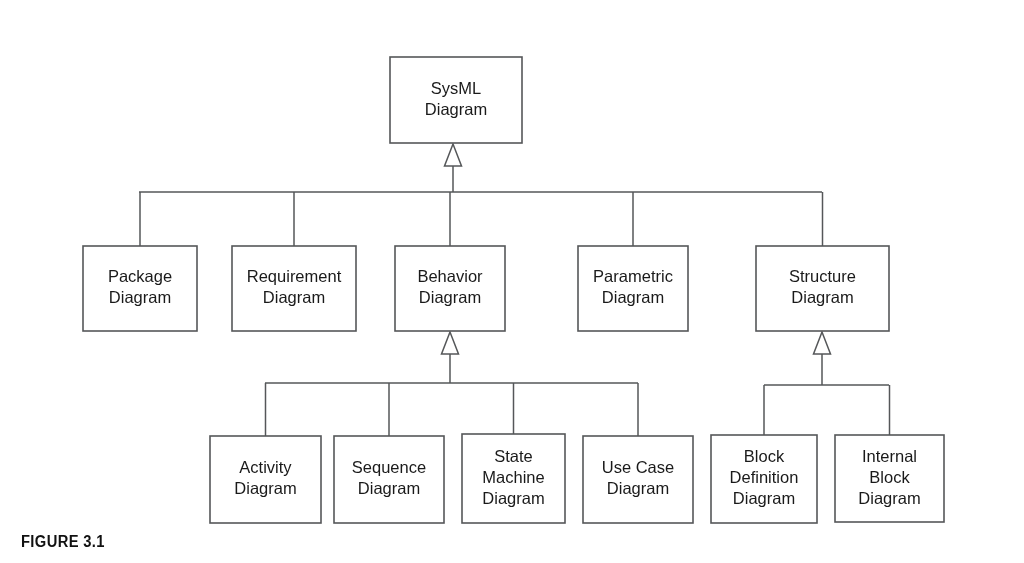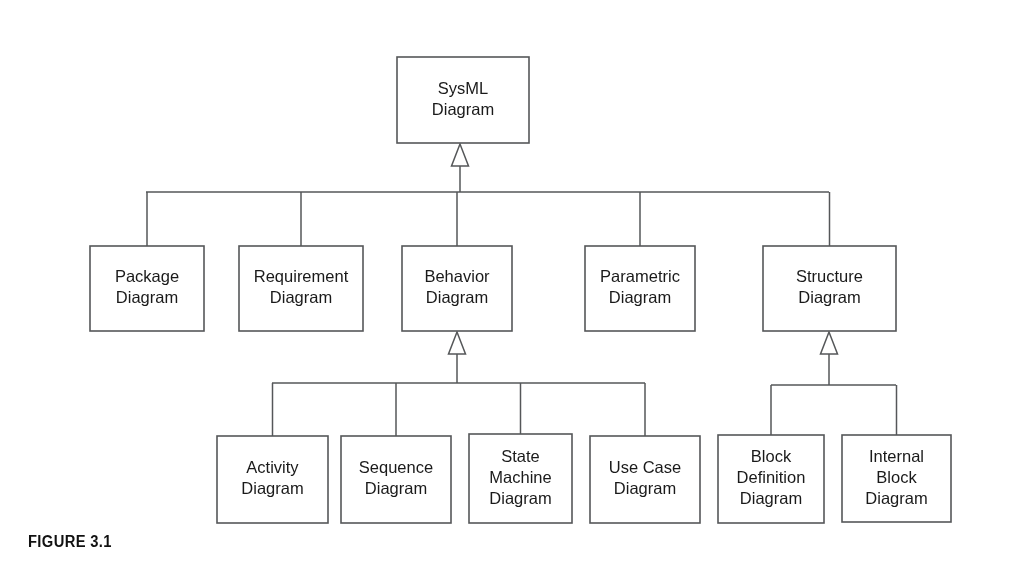--- a/index.html
+++ b/index.html
@@ -9,21 +9,21 @@
   }
   body {
     width: 1024px;
     height: 563px;
     position: relative;
     font-family: "Liberation Sans", sans-serif;
     overflow: hidden;
   }
   #figure-root {
     position: absolute;
-    left: 14px; top: 0;
+    left: 7px; top: 0;
     width: 834px;
     height: 563px;
   }
   svg#diagram {
     display: block;
     width: 1024px;
     height: 563px;
   }
   .node-box {
     fill: #ffffff;

